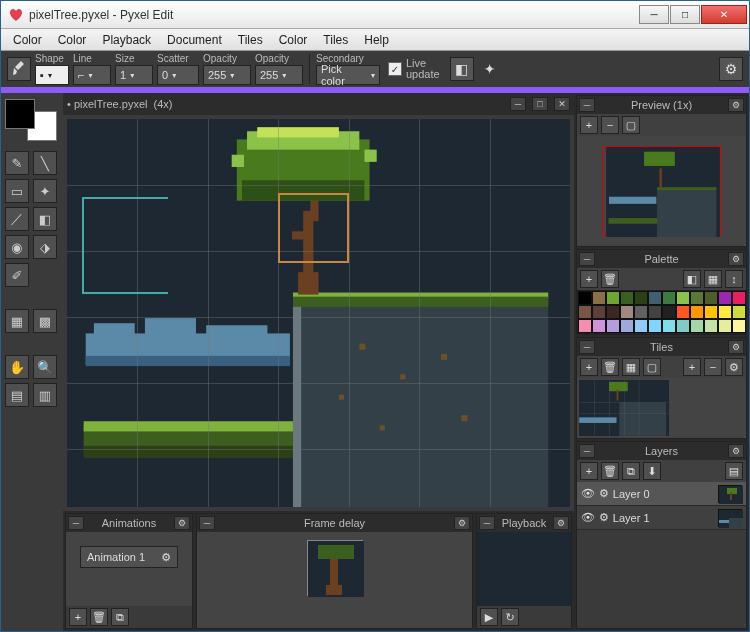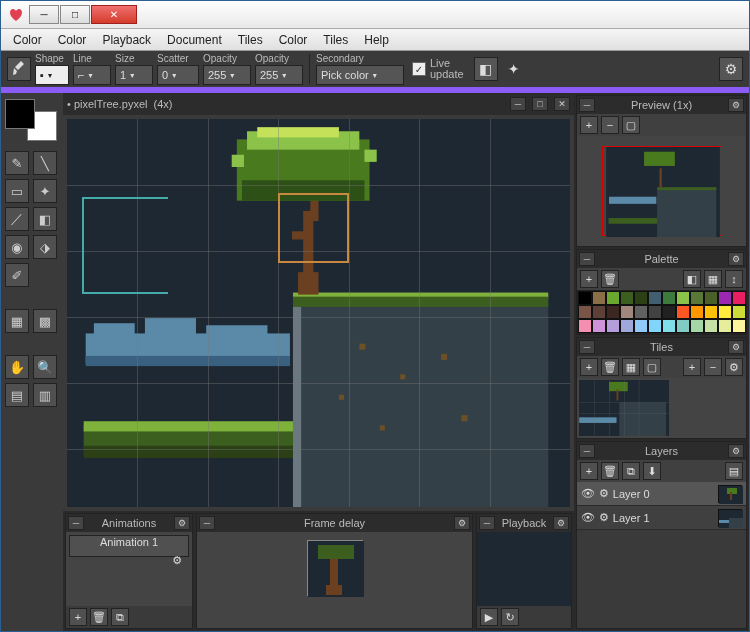--- a/index.html
+++ b/index.html
@@ -63,34 +63,35 @@
 .palcell { width:14px; height:14px; border:1px solid #111; }
 
 .tiles-body { height:60px; background:#444; padding:2px; }
 .tiles-grid { width:90px; height:56px; background:#1e2832; position:relative; }
 
 .layers-body { background:#404040; }
 .layer-row { height:24px; display:flex; align-items:center; gap:4px; padding:0 4px; color:#ddd; border-bottom:1px solid #2a2a2a; }
 .layer-row.active { background:#565656; }
 .layer-thumb { width:24px; height:18px; background:#1e2832; border:1px solid #111; }
 
-.anim-item { margin:3px; height:22px; background:#505050; border:1px solid #222; color:#ddd; display:flex; align-items:center; padding:0 6px; gap:6px;flex-direction:column; }
+.anim-item { margin:14px; height:22px; background:#505050; border:1px solid #222; color:#ddd; display:flex; align-items:center; padding:0 6px; gap:6px; }
 
 .frameedit-thumb { width:56px; height:56px; margin:8px auto; background:#1e2832; border:1px solid #888; }
 .pixelart { image-rendering: pixelated; }
 svg { display:block; }
 </style>
 </head>
 <body>
 
 <div class="window">
   <div class="titlebar">
     <svg class="icon" viewBox="0 0 16 16">
         <path fill="#e04050" d="M8 14s6-4 6-8.5C14 3 12 1.5 10 2.2 9 2.6 8.3 3.3 8 4 7.7 3.3 7 2.6 6 2.2 4 1.5 2 3 2 5.5 2 10 8 14 8 14z"></path>
       </svg>
+    <span class="title">pixelTree.pyxel - Pyxel Edit</span>
     <div class="winbtns">
       <div class="winbtn">─</div>
       <div class="winbtn">□</div>
       <div class="winbtn close">✕</div>
     </div>
   </div>
 
   <div class="menubar">
     <span>Color</span>
     <span>Color</span>
@@ -140,21 +141,21 @@
     <div class="tgroup">
       <span class="tlabel">Opacity</span>
       <div class="tcombo" style="width:48px">
           <span>255</span>
           <span class="drop">▾</span>
         </div>
     </div>
     <div style="width:1px;height:30px;background:#222;margin:0 2px"></div>
     <div class="tgroup">
       <span class="tlabel">Secondary</span>
-      <div class="tcombo" style="width:88px">
+      <div class="tcombo" style="width:64px">
           <span>Pick color</span>
           <span class="drop">▾</span>
         </div>
     </div>
     <div style="display:flex;align-items:center;gap:4px;margin-left:4px">
       <span class="checkbox">✓</span>
       <div style="line-height:11px"><span>Live</span><br><span>update</span></div>
     </div>
     <div class="gearbtn" style="margin-left:6px">◧</div>
     <div class="gearbtn" style="background:transparent;border:none">✦</div>

